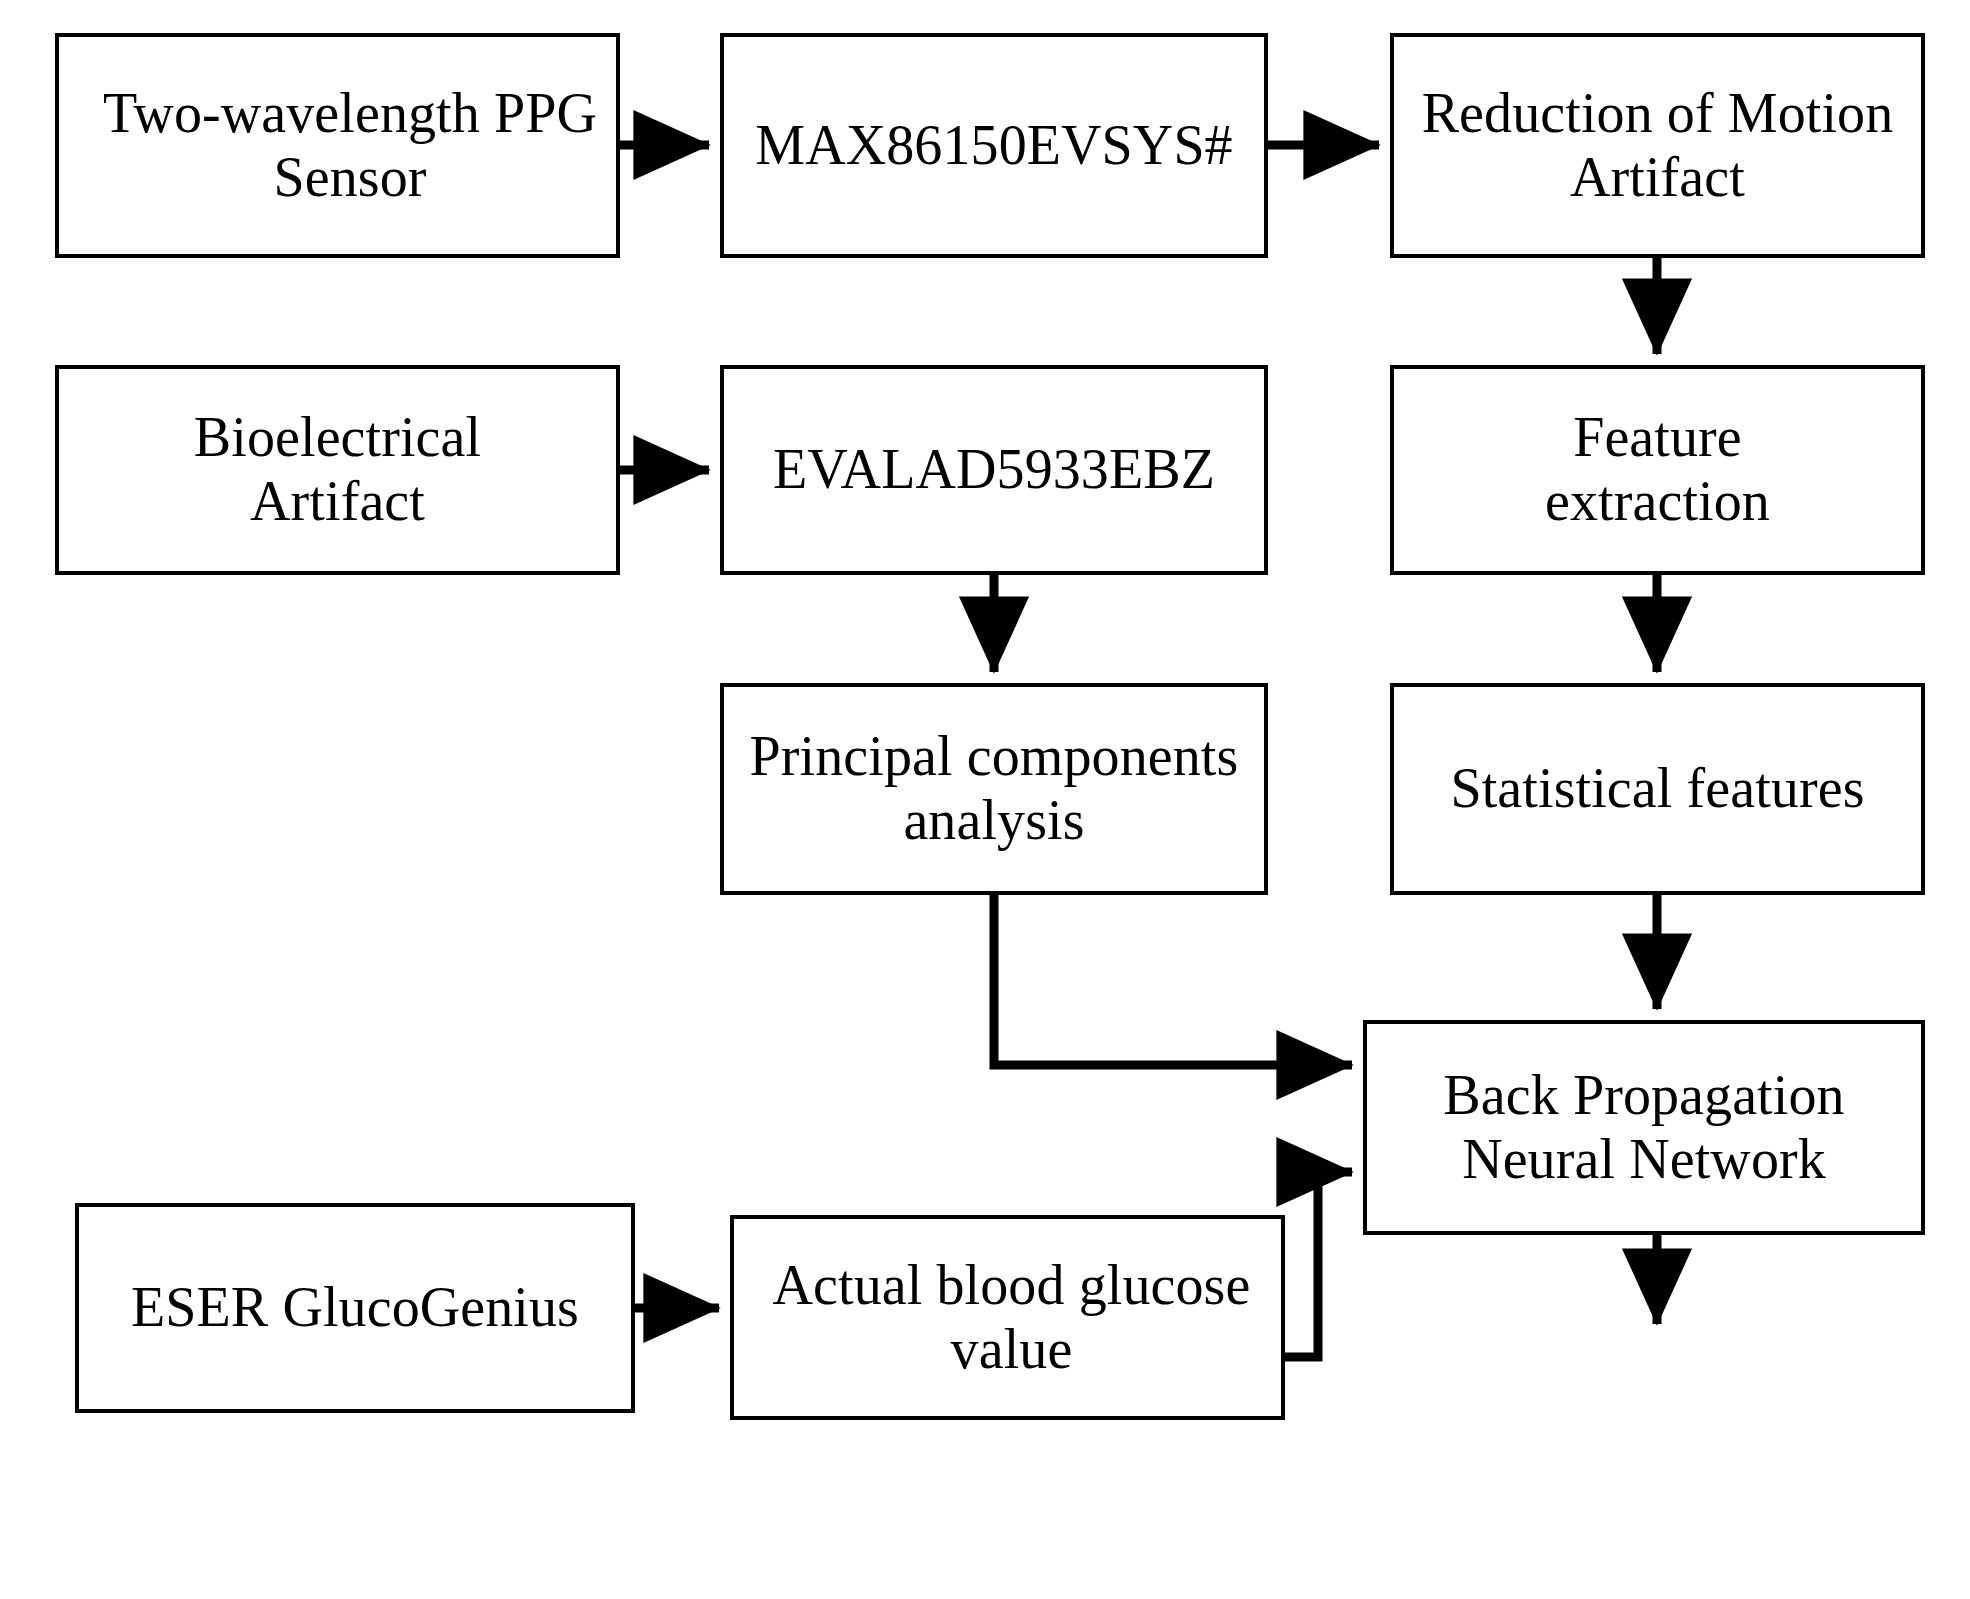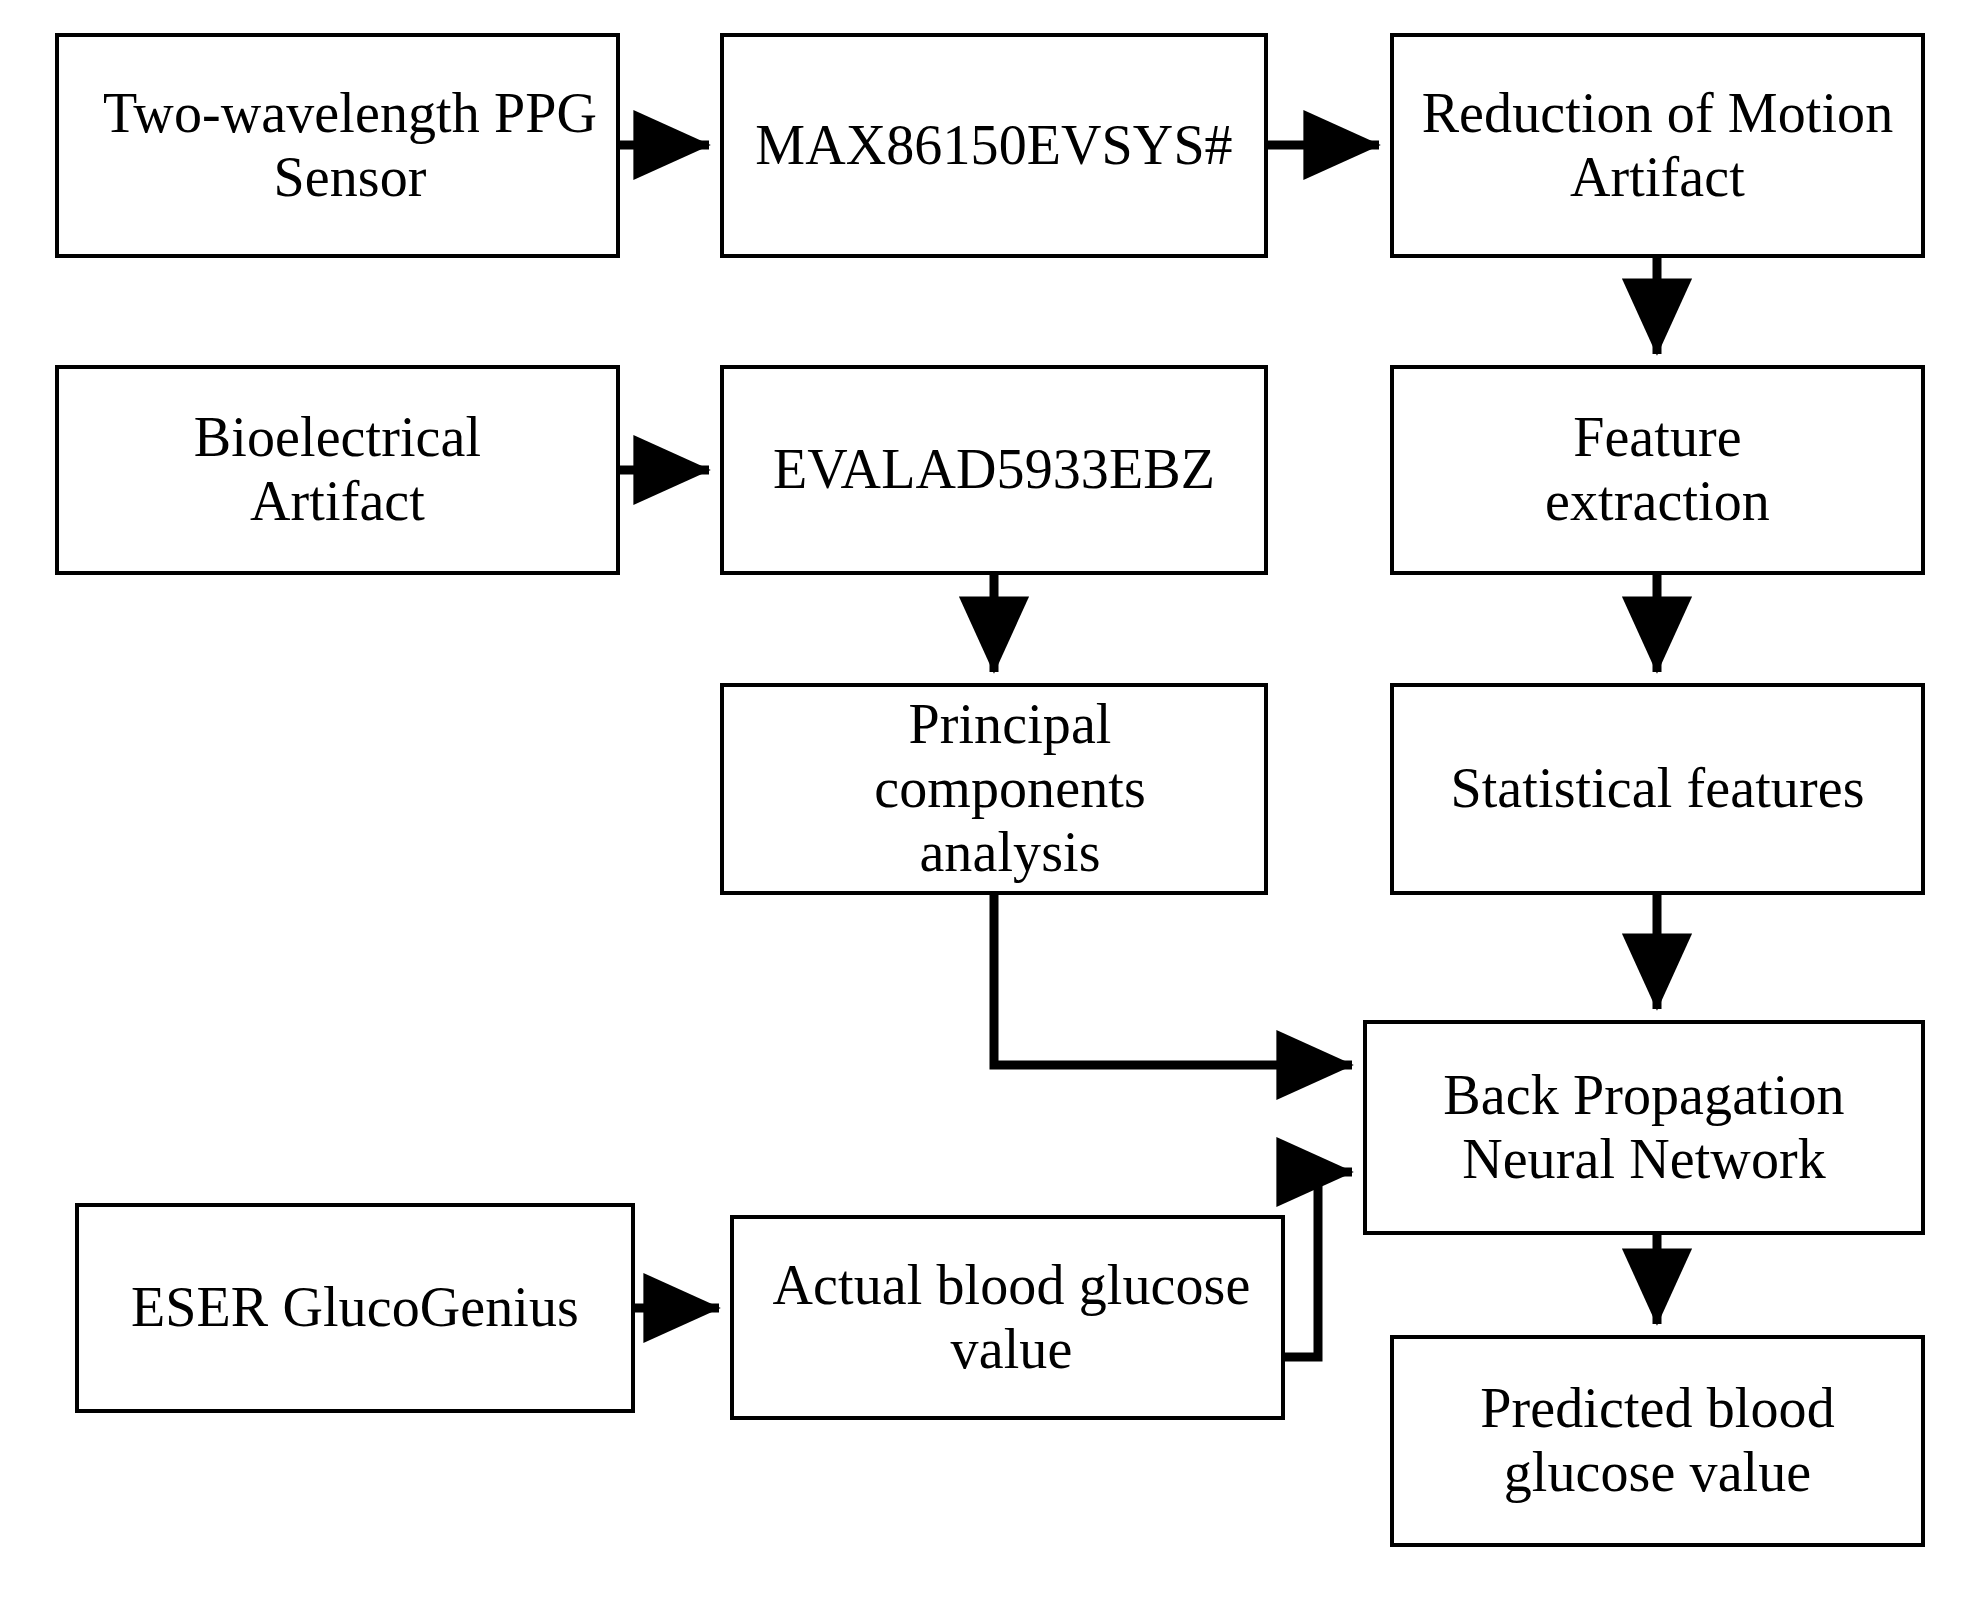--- a/index.html
+++ b/index.html
@@ -70,21 +70,21 @@
 
   <div class="node" style="left:720px;top:365px;width:548px;height:210px;font-size:56px;">
     <span class="lbl">EVALAD5933EBZ</span>
   </div>
 
   <div class="node" style="left:1390px;top:365px;width:535px;height:210px;font-size:56px;">
     <span class="lbl">Feature
 extraction</span>
   </div>
 
-  <div class="node" style="left:720px;top:683px;width:548px;height:212px;font-size:56px;padding-left:32px;">
+  <div class="node" style="left:720px;top:683px;width:548px;height:212px;font-size:56px;">
     <span class="lbl">Principal components
 analysis</span>
   </div>
 
   <div class="node" style="left:1390px;top:683px;width:535px;height:212px;font-size:56px;">
     <span class="lbl">Statistical features</span>
   </div>
 
   <div class="node" style="left:75px;top:1203px;width:560px;height:210px;font-size:56px;">
     <span class="lbl">ESER GlucoGenius</span>
@@ -93,18 +93,14 @@
   <div class="node" style="left:1363px;top:1020px;width:562px;height:215px;font-size:56px;">
     <span class="lbl">Back Propagation
 Neural Network</span>
   </div>
 
   <div class="node" style="left:730px;top:1215px;width:555px;height:205px;font-size:56px;padding-left:8px;">
     <span class="lbl">Actual blood glucose
 value</span>
   </div>
 
-  <div class="node" style="left:1390px;top:1335px;width:535px;height:212px;font-size:56px;">
-    <span class="lbl">Predicted blood
-glucose value</span>
-  </div>
 
 </div>
 
 </body></html>

